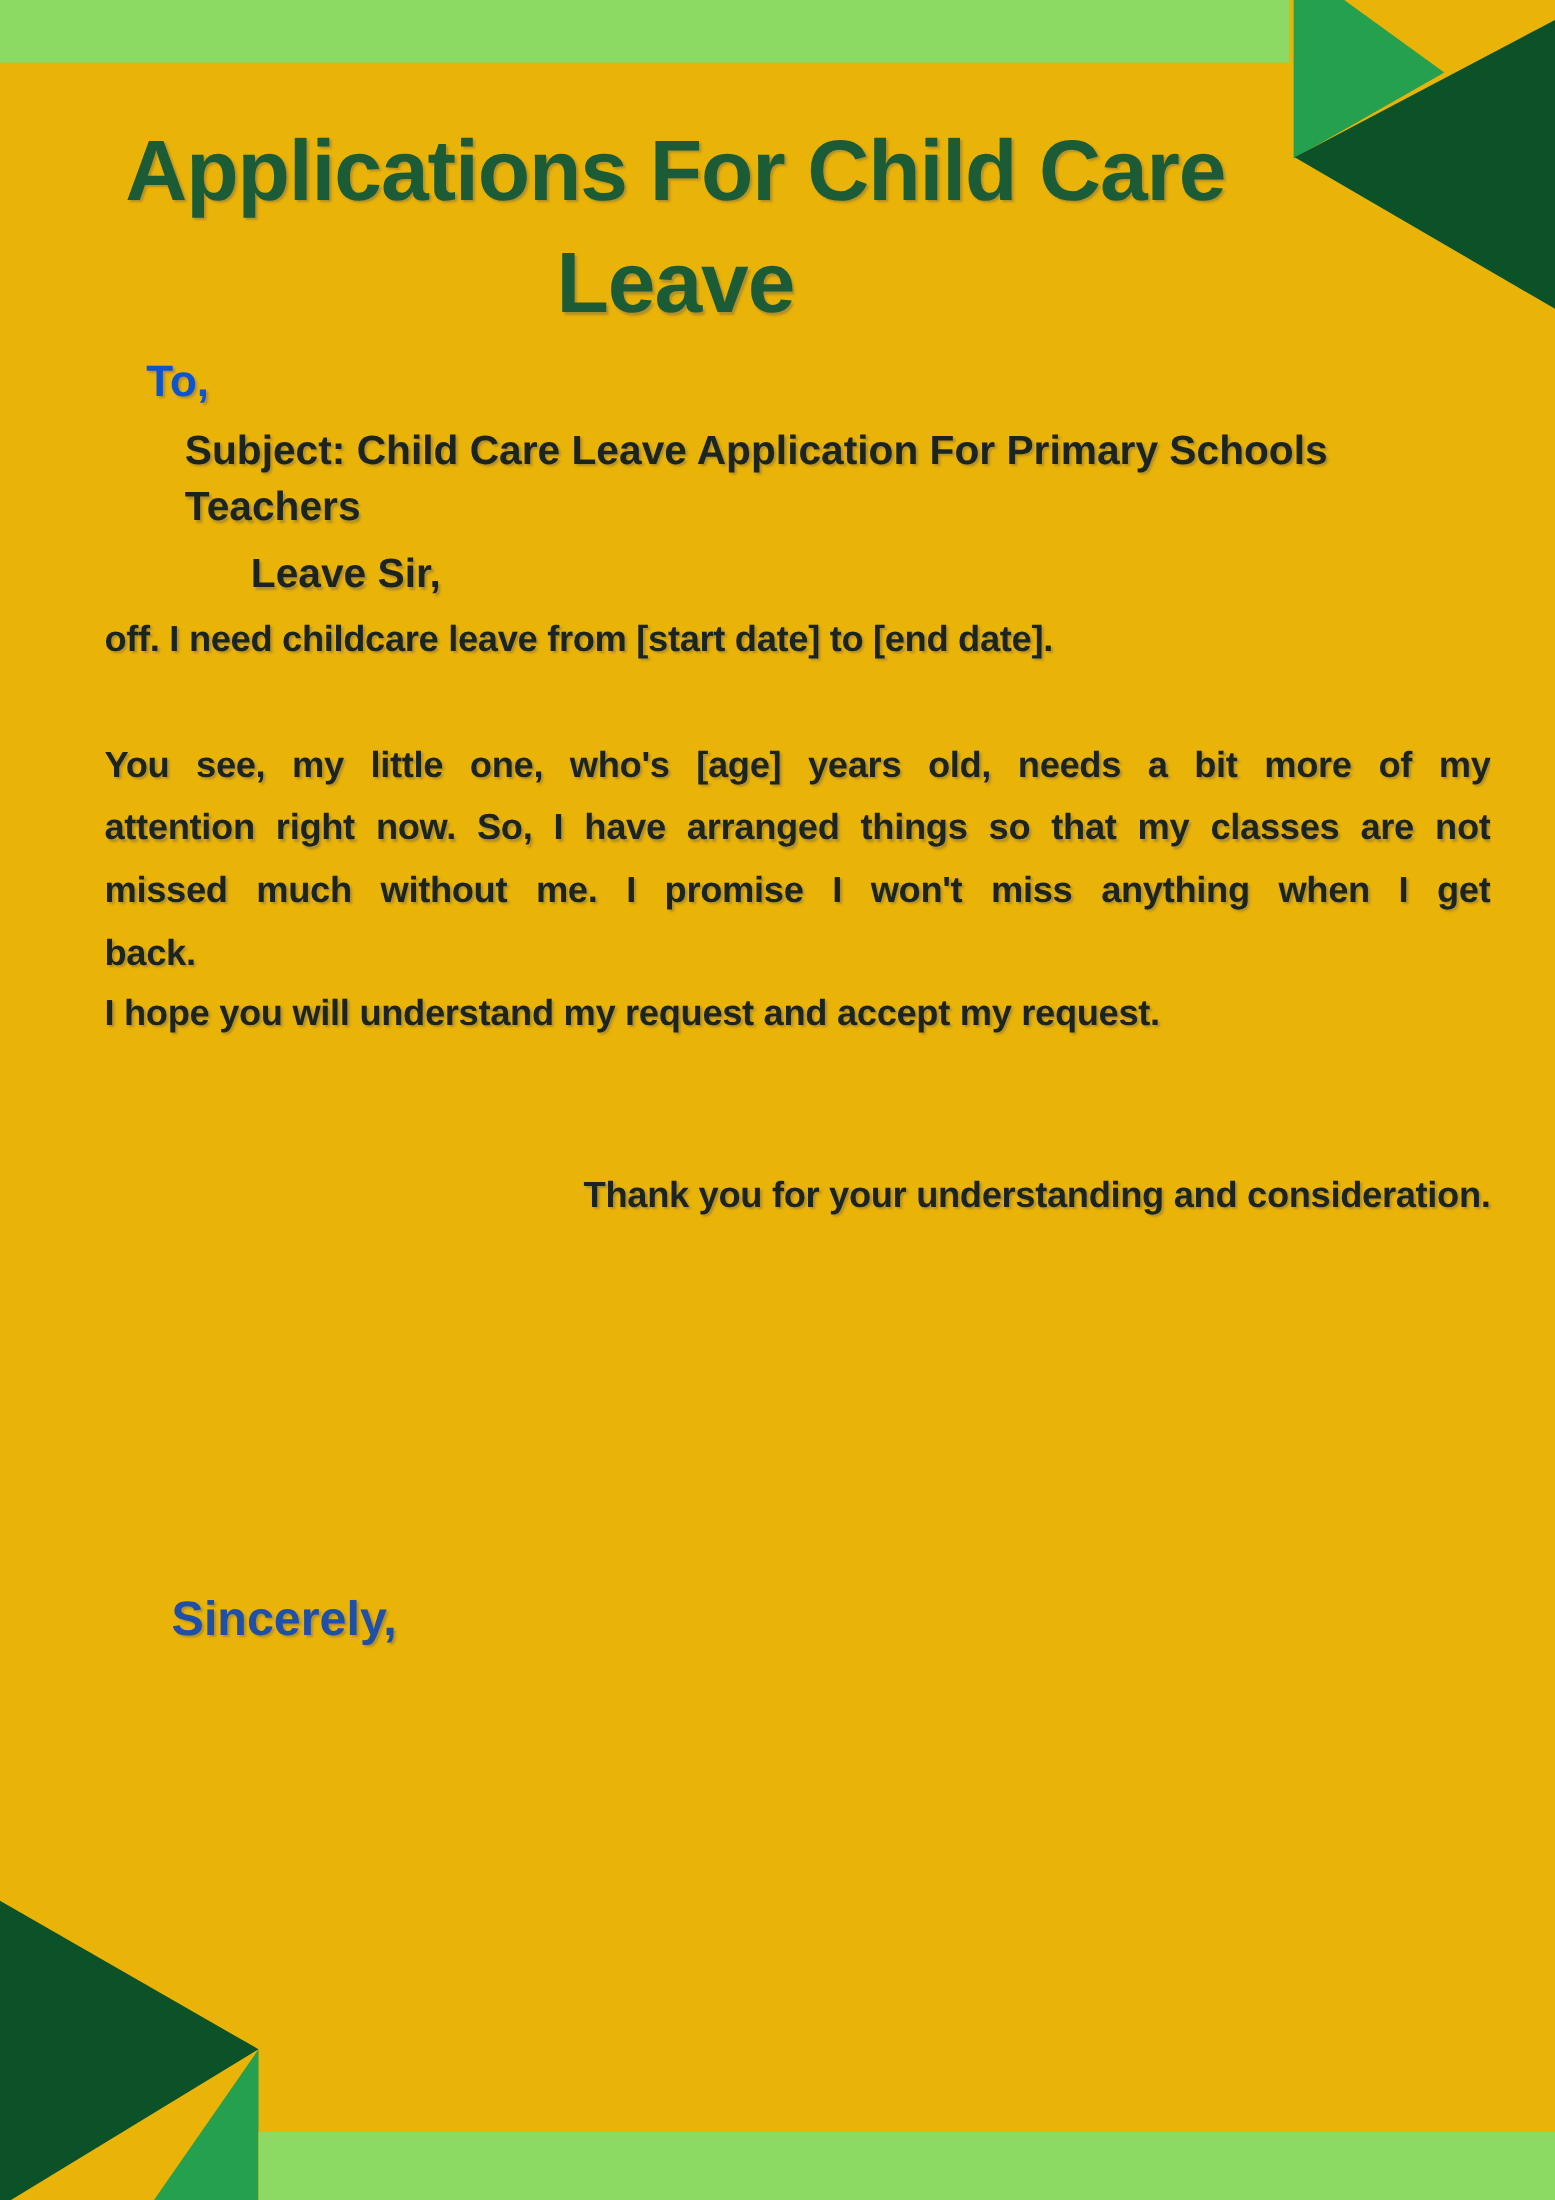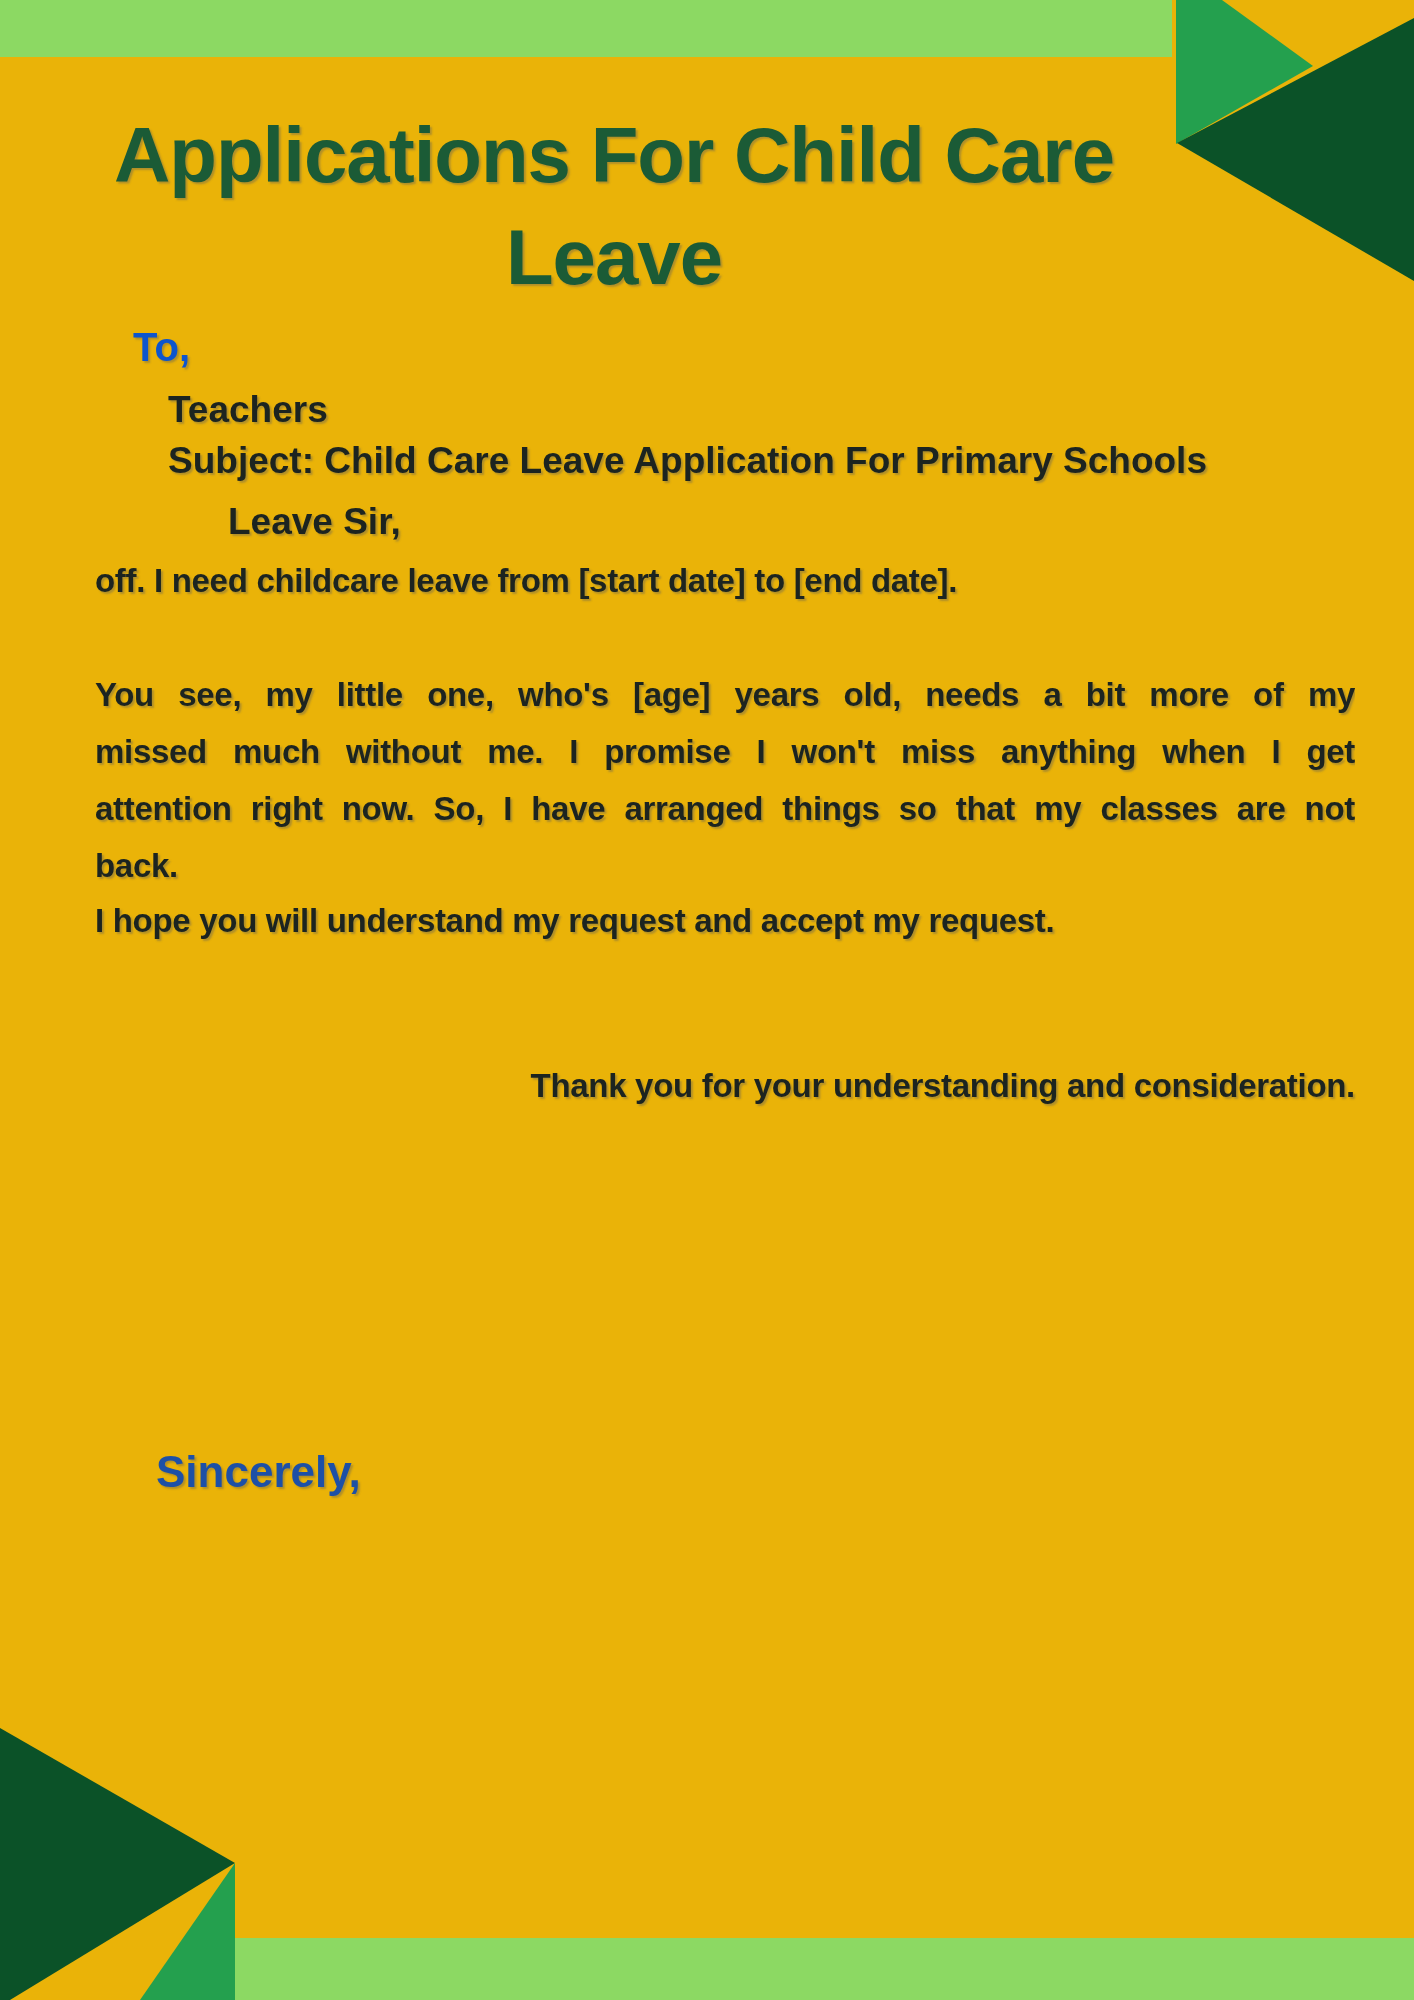--- a/index.html
+++ b/index.html
@@ -86,34 +86,34 @@
   </svg>
 
   <div class="title shadowed">
     <div>Applications For Child Care</div>
     <div>Leave</div>
   </div>
 
   <div class="to-label shadowed">To,</div>
 
   <div class="subject shadowed">
+    <div>Subject: Child Care Leave Application For Primary Schools</div>
     <div>Teachers</div>
-    <div>Subject: Child Care Leave Application For Primary Schools</div>
   </div>
 
   <div class="salutation shadowed">Leave Sir,</div>
 
   <div class="para para1">
     <div class="bodyline shadowed">off. I need childcare leave from [start date] to [end date].</div>
   </div>
 
   <div class="para para2">
     <div class="bodyline shadowed just">You see, my little one, who's [age] years old, needs a bit more of my</div>
+    <div class="bodyline shadowed just">attention right now. So, I have arranged things so that my classes are not</div>
     <div class="bodyline shadowed just">missed much without me. I promise I won't miss anything when I get</div>
-    <div class="bodyline shadowed just">attention right now. So, I have arranged things so that my classes are not</div>
     <div class="bodyline shadowed">back.</div>
   </div>
 
   <div class="para para3">
     <div class="bodyline shadowed">I hope you will understand my request and accept my request.</div>
   </div>
 
   <div class="para thanks">
     <div class="bodyline shadowed" style="font-weight:700">Thank you for your understanding and consideration.</div>
   </div>

